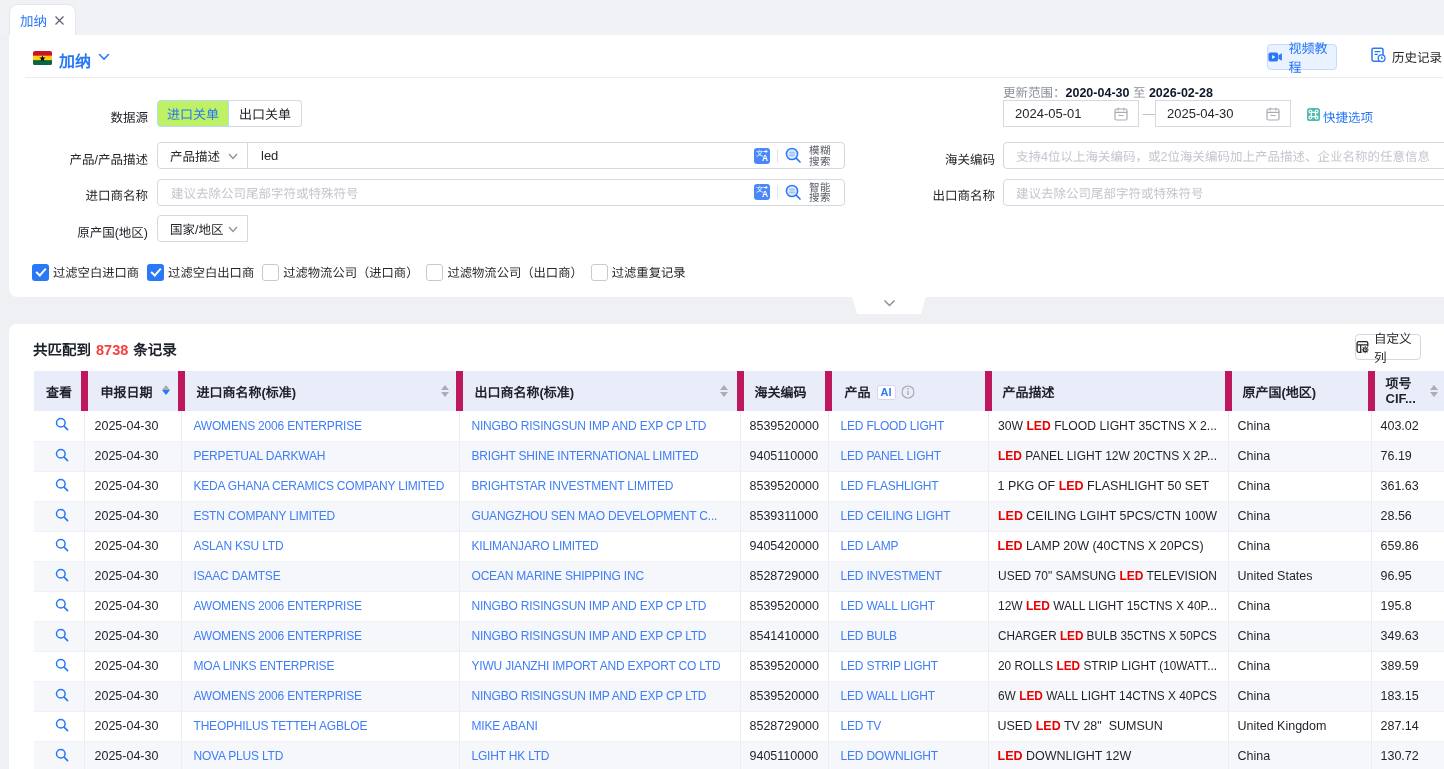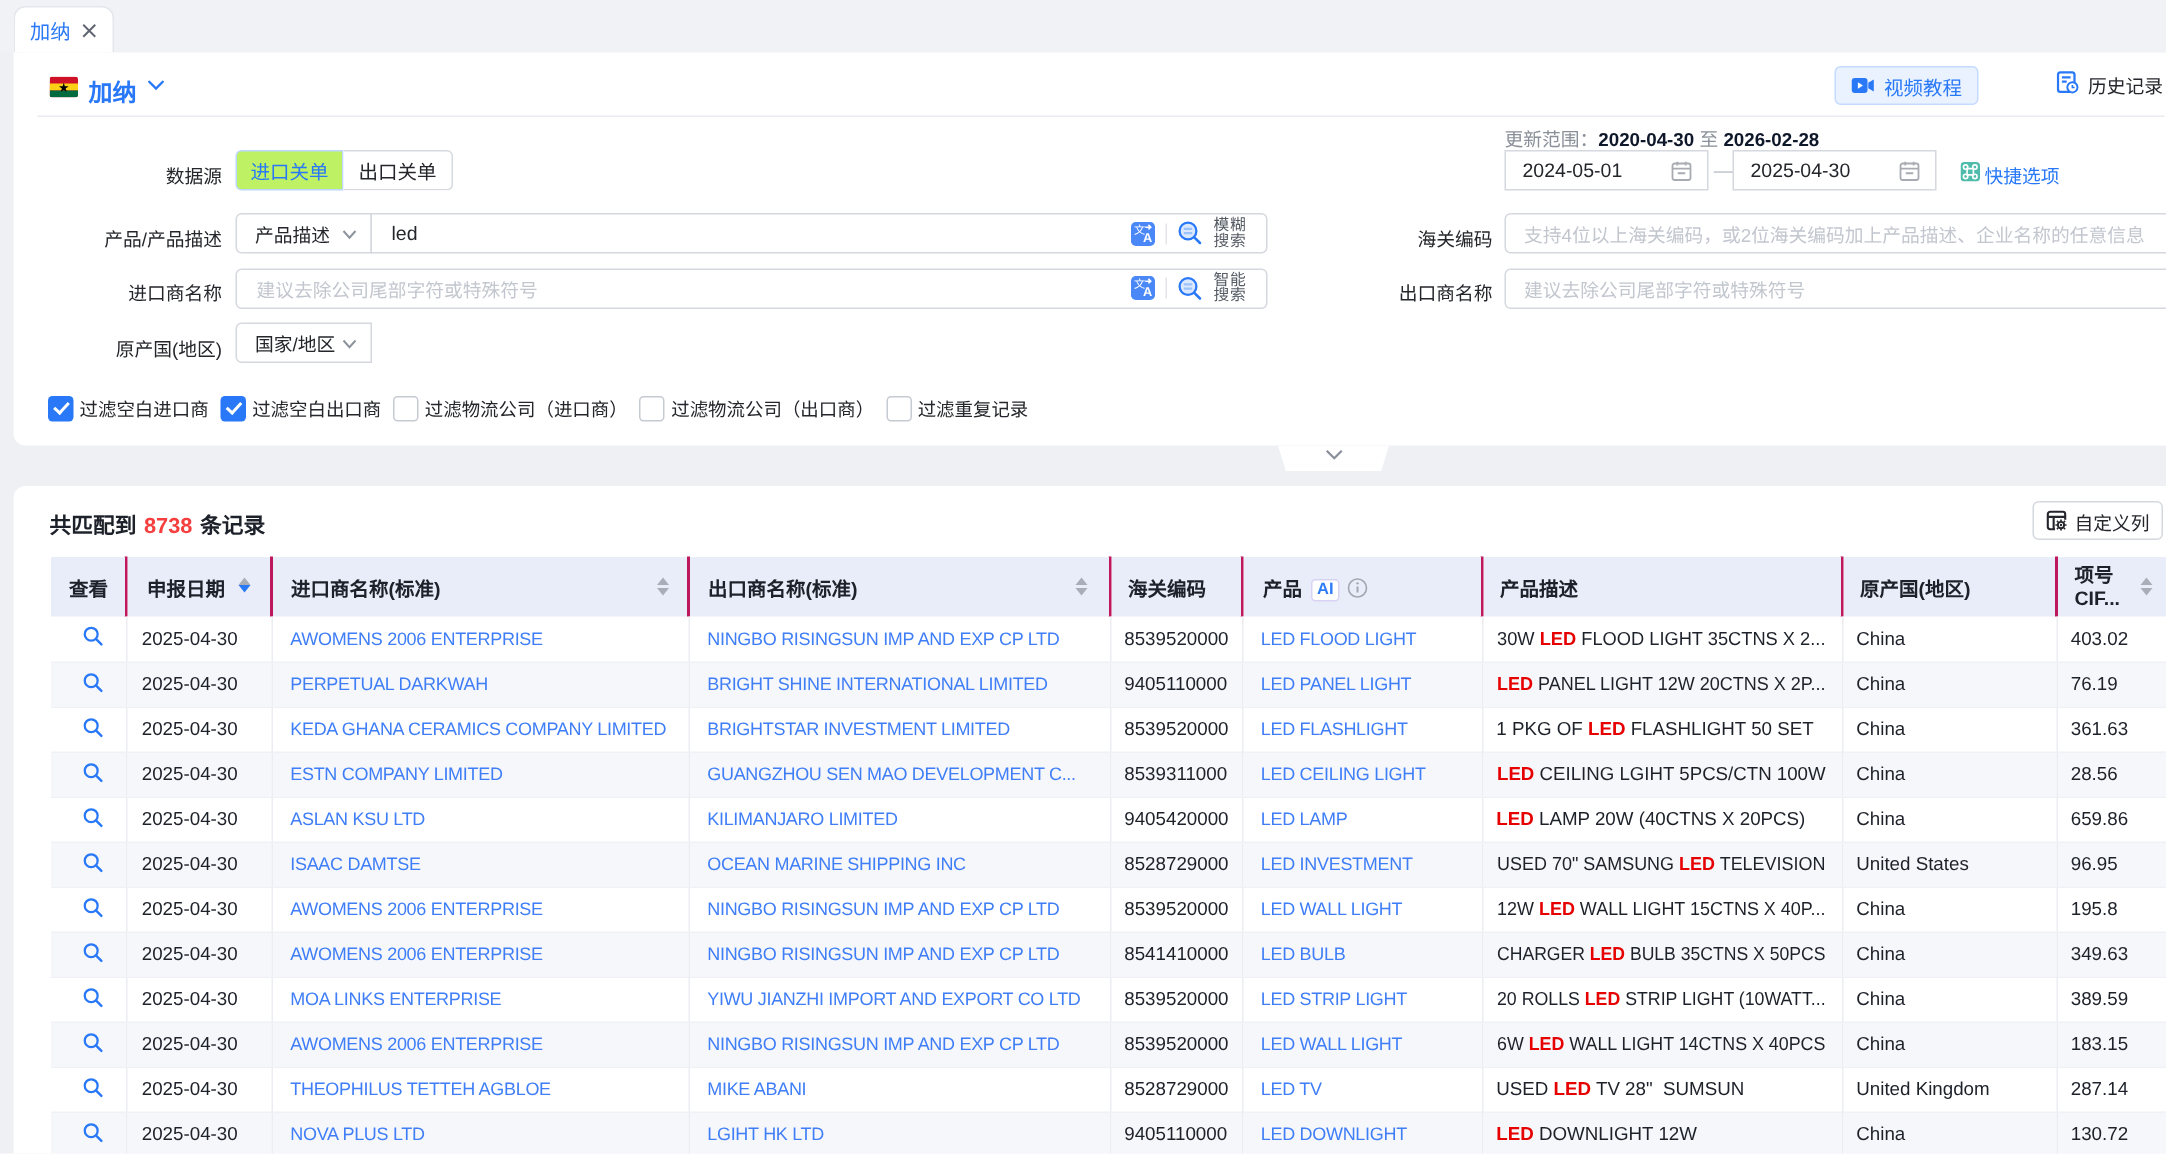--- a/index.html
+++ b/index.html
@@ -13,21 +13,21 @@
 .tab .t{color:#2878f7;font-size:13.5px}
 
 .card1{position:absolute;left:9px;top:35px;width:1450px;height:262px;background:#fff;border-radius:0 0 0 8px}
 .card2{position:absolute;left:9px;top:324px;width:1450px;height:470px;background:#fff;border-radius:8px 0 0 0}
 
 .chead{position:absolute;left:0;top:0;width:100%;height:43px}
 .chead .divider{position:absolute;left:16px;right:16px;bottom:0;height:1px;background:#e9ebf0}
 .flag{position:absolute;left:24px;top:16px;width:19px;height:14px;border-radius:2px;overflow:hidden}
 .gh-title{position:absolute;left:50px;top:13px;font-size:16px;font-weight:bold;color:#2878f7}
 .gh-car{position:absolute;left:89px;top:18px}
-.btn-video{position:absolute;left:1214px;top:9px;width:96px;height:26px;background:#eaf2ff;border:1px solid #c4dbff;border-radius:4px;display:flex;align-items:center;justify-content:center;gap:6px;color:#2878f7;font-size:13px}
+.btn-video{position:absolute;left:1258px;top:9px;width:70px;height:26px;background:#eaf2ff;border:1px solid #c4dbff;border-radius:4px;display:flex;align-items:center;justify-content:center;gap:6px;color:#2878f7;font-size:13px}
 .hist{position:absolute;left:1362px;top:12px;display:flex;align-items:flex-start;gap:6px;font-size:12.5px;color:#24262b}
 .flabel{position:absolute;font-size:12.5px;color:#24262b;text-align:right;width:120px}
 .update-range{position:absolute;left:994px;top:47px;font-size:12.5px;color:#8a9099}
 .update-range b{color:#0f172a}
 .seg{position:absolute;left:148px;top:65px;height:27px;display:flex;font-size:13px}
 .seg .s1{width:72px;background:#bef264;color:#2878f7;border:1px solid #bcd7fd;border-radius:4px 0 0 4px;display:flex;align-items:center;justify-content:center}
 .seg .s2{width:73px;background:#fff;color:#24262b;border:1px solid #d5d8df;border-left:none;border-radius:0 4px 4px 0;display:flex;align-items:center;justify-content:center}
 .inp{position:absolute;background:#fff;border:1px solid #d5d8df;border-radius:4px;height:27px;font-size:13px;display:flex;align-items:center}
 .inp .ph{color:#c2c6ce;font-size:12.5px;white-space:nowrap;overflow:hidden}
 .sel{position:absolute;background:#fff;border:1px solid #d5d8df;height:27px;font-size:12.5px;color:#24262b;display:flex;align-items:center}
@@ -39,23 +39,23 @@
 .twoline{font-size:10.5px;line-height:10.5px;color:#555a63;letter-spacing:.5px}
 .cbrow{position:absolute;left:23px;top:228px;display:flex;align-items:center;font-size:12.3px;color:#24262b}
 .cb{width:17px;height:17px;border-radius:3px;margin-right:4px;flex:0 0 auto}
 .cb.on{background:#2878f7;position:relative}
 .cb.on:after{content:"";position:absolute;left:5.5px;top:2.5px;width:4px;height:8px;border:solid #fff;border-width:0 2px 2px 0;transform:rotate(42deg)}
 .cb.off{background:#fff;border:1px solid #c6cad2}
 .collapse{position:absolute;left:852px;top:297px;width:74px;height:17px;background:#fff;clip-path:polygon(0 0,100% 0,93% 100%,7% 100%);display:flex;align-items:flex-start;justify-content:center}
 
 .rescount{position:absolute;left:24px;top:14px;font-size:14.5px;font-weight:bold;color:#1d2129}
 .rescount .n{color:#f53f3f;padding:0 5px}
-.btn-cols{position:absolute;left:1346px;top:10px;width:87px;height:26px;background:#fff;border:1px solid #d5d8df;border-radius:4px;display:flex;align-items:center;justify-content:center;gap:5px;font-size:12.5px;color:#24262b}
+.btn-cols{position:absolute;left:1346px;top:10px;width:66px;height:26px;background:#fff;border:1px solid #d5d8df;border-radius:4px;display:flex;align-items:center;justify-content:center;gap:5px;font-size:12.5px;color:#24262b}
 table.grid{position:absolute;left:25px;top:47px;border-collapse:collapse;table-layout:fixed;width:1457px}
-table.grid th{height:40px;background:#e9edf9;font-size:13px;font-weight:bold;color:#1d2129;text-align:left;padding:0 0 0 12px;border-right:2px solid #be185d;position:relative;overflow:hidden;white-space:nowrap}
+table.grid th{height:40px;background:#e9edf9;font-size:13px;font-weight:bold;color:#1d2129;text-align:left;padding:0 0 0 12px;border-right:7px solid #be185d;position:relative;overflow:hidden;white-space:nowrap}
 table.grid th.last{border-right:none}
 table.grid td{height:30px;font-size:12.5px;color:#1d2129;padding:0 6px 0 12px;border-right:1px solid #ebedf2;border-bottom:1px solid #f0f1f6;white-space:nowrap;overflow:hidden;vertical-align:middle}
 table.grid td.last{border-right:none}
 table.grid tr.alt td{background:#f6f7fa}
 td.ctr,th.ctr{text-align:center;padding:0}
 a.lk{color:#3f7ef7;text-decoration:none;display:inline-block;transform-origin:0 50%;font-size:12px;letter-spacing:-0.2px}
 .red{color:#e60000;font-weight:bold}
 .sort{display:inline-block;vertical-align:middle;width:9px}
 .sort i{display:block;width:0;height:0;border-left:4.5px solid transparent;border-right:4.5px solid transparent}
 .sort .u{border-bottom:5px solid #a9adb8;margin-bottom:2px}

